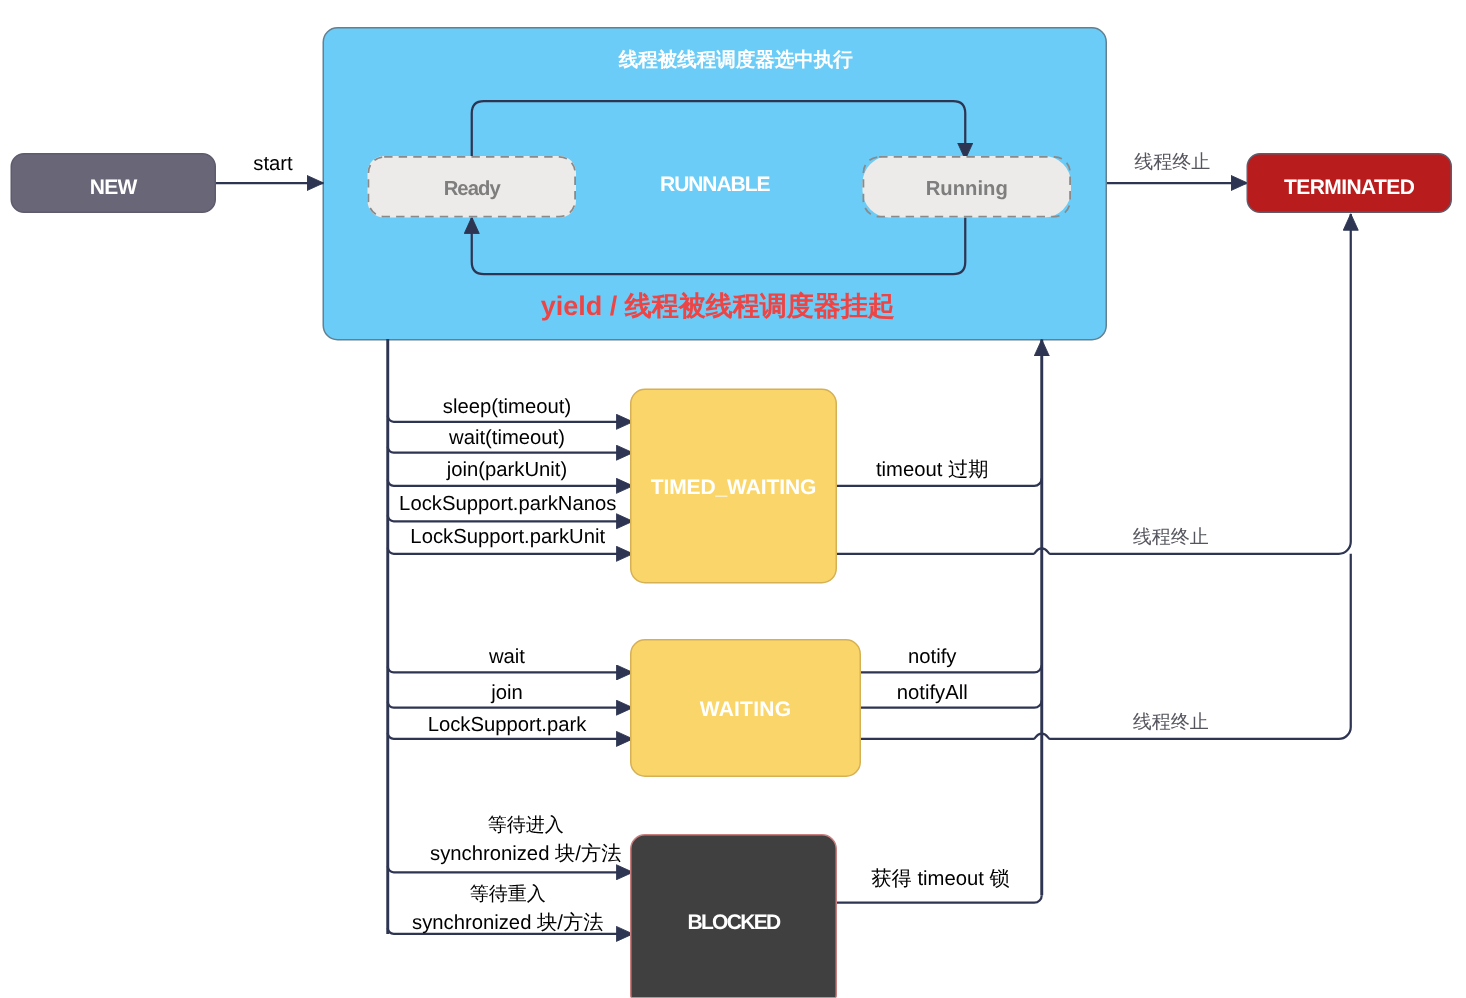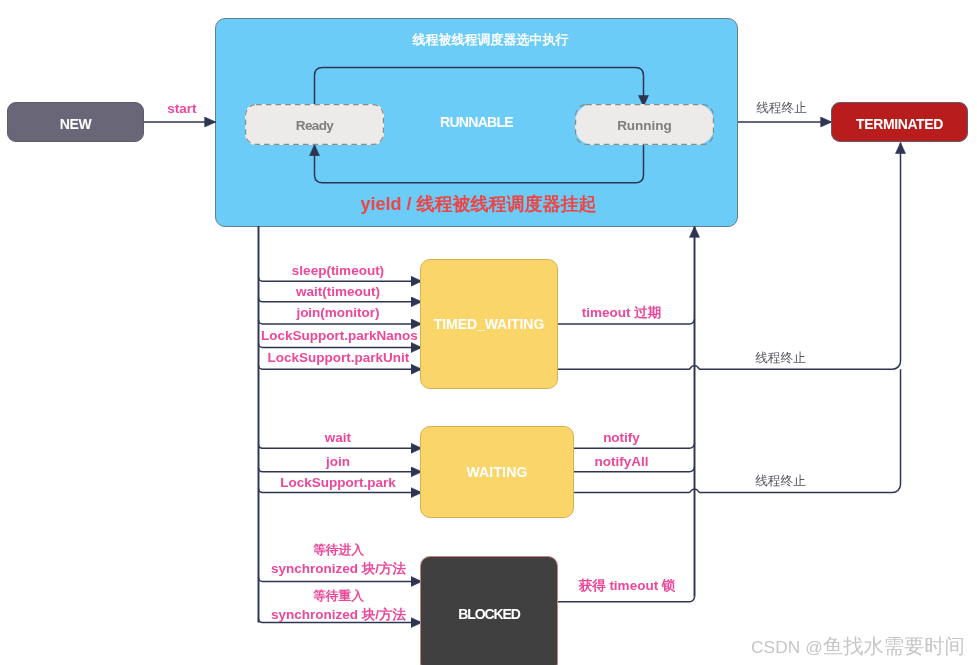--- a/index.html
+++ b/index.html
@@ -3,21 +3,21 @@
 <meta charset="utf-8">
 <title>Thread State Diagram</title>
 <style>
   html,body{margin:0;padding:0;}
   body{width:977px;height:665px;background:#fff;font-family:"Liberation Sans",sans-serif;overflow:hidden;position:relative;}
   #stage{position:relative;width:977px;height:665px;}
   svg.layer{position:absolute;left:0;top:0;width:977px;height:665px;overflow:visible;z-index:5;pointer-events:none;}
   svg.overlay{z-index:10;}
   .nodebox{position:absolute;box-sizing:border-box;display:flex;align-items:center;justify-content:center;}
   .nodebox>span{display:block;}
-  .lbl{position:absolute;white-space:nowrap;z-index:9;color:#ec4899;font-size:13.5px;font-weight:bold;line-height:16px;}
+  .lbl{position:absolute;white-space:nowrap;z-index:9;color:#000000;font-size:13.5px;font-weight:normal;line-height:16px;}
 
   
   .node-new{z-index:8;left:7px;top:102px;width:137px;height:40px;background:#686677;border:1px solid #5E5C6C;border-radius:9px;
             color:#fff;font-size:14px;font-weight:bold;letter-spacing:-0.42px;padding-top:3px;}
   .node-terminated{z-index:8;left:831px;top:102px;width:137px;height:40px;background:#b91c1c;border:1px solid #5E5C6C;border-radius:9px;
             color:#fff;font-size:14px;font-weight:bold;letter-spacing:-0.39px;padding-top:3px;}
   .node-runnable{z-index:1;left:215px;top:18px;width:523px;height:209px;background:#6BCCF7;border:1px solid #647F90;border-radius:10px;}
   .runnable-title{z-index:2;left:215px;top:114px;width:523px;text-align:center;color:#fff;font-size:14px;font-weight:bold;letter-spacing:-0.7px;}
   .runnable-top-note{z-index:2;left:215px;top:32px;width:551px;text-align:center;color:#fff;font-size:13px;font-weight:bold;}
   .runnable-bottom-note{z-index:2;left:215px;top:196px;width:527px;text-align:center;color:#ef4444;font-size:18px;font-weight:bold;}
@@ -46,21 +46,21 @@
   .el-to-1{left:558px;top:305px;width:127px;text-align:center;}
   .el-term-timed{left:714px;top:350px;width:133px;text-align:center;}
 
   .el-wi-1{left:263px;top:430px;width:150px;text-align:center;}
   .el-wi-2{left:263px;top:454px;width:150px;text-align:center;}
   .el-wi-3{left:263px;top:475px;width:150px;text-align:center;}
   .el-wo-1{left:558px;top:430px;width:127px;text-align:center;}
   .el-wo-2{left:558px;top:454px;width:127px;text-align:center;}
   .el-term-waiting{left:714px;top:473px;width:133px;text-align:center;}
 
-  .el-bi-1{left:261px;top:542px;width:155px;text-align:center;line-height:17.5px;}
+  .el-bi-1{left:261px;top:542px;width:155px;text-align:center;line-height:17.5px;padding-left:12px;}
   .el-bi-2{left:261px;top:588px;width:155px;text-align:center;line-height:17.5px;}
   .el-bo-1{left:558px;top:578px;width:138px;text-align:center;}
 
   .watermark{left:751px;top:638px;color:#C6C6C6;font-size:17.3px;font-weight:normal;letter-spacing:0.1px;}
   .wm-cjk{font-size:20.3px;letter-spacing:0px;}
 </style>
 </head>
 <body>
 
 <div id="stage">
@@ -134,21 +134,21 @@
   </div>
   <div class="nodebox node-blocked">
     <span>BLOCKED</span>
   </div>
 
   <div class="lbl el-start">start</div>
   <div class="lbl cjk el-term-top">线程终止</div>
 
   <div class="lbl el-ti-1">sleep(timeout)</div>
   <div class="lbl el-ti-2">wait(timeout)</div>
-  <div class="lbl el-ti-3">join(monitor)</div>
+  <div class="lbl el-ti-3">join(parkUnit)</div>
   <div class="lbl el-ti-4">LockSupport.parkNanos</div>
   <div class="lbl el-ti-5">LockSupport.parkUnit</div>
   <div class="lbl el-to-1">timeout 过期</div>
   <div class="lbl cjk el-term-timed">线程终止</div>
 
   <div class="lbl el-wi-1">wait</div>
   <div class="lbl el-wi-2">join</div>
   <div class="lbl el-wi-3">LockSupport.park</div>
   <div class="lbl el-wo-1">notify</div>
   <div class="lbl el-wo-2">notifyAll</div>
@@ -157,14 +157,13 @@
   <div class="lbl el-bi-1">
     <div class="cjkline">等待进入</div>
     <div>synchronized 块/方法</div>
   </div>
   <div class="lbl el-bi-2">
     <div class="cjkline">等待重入</div>
     <div>synchronized 块/方法</div>
   </div>
   <div class="lbl el-bo-1">获得 timeout 锁</div>
 
-  <div class="lbl watermark"><span>CSDN @</span><span class="wm-cjk">鱼找水需要时间</span></div>
 </div>
 
 </body></html>

